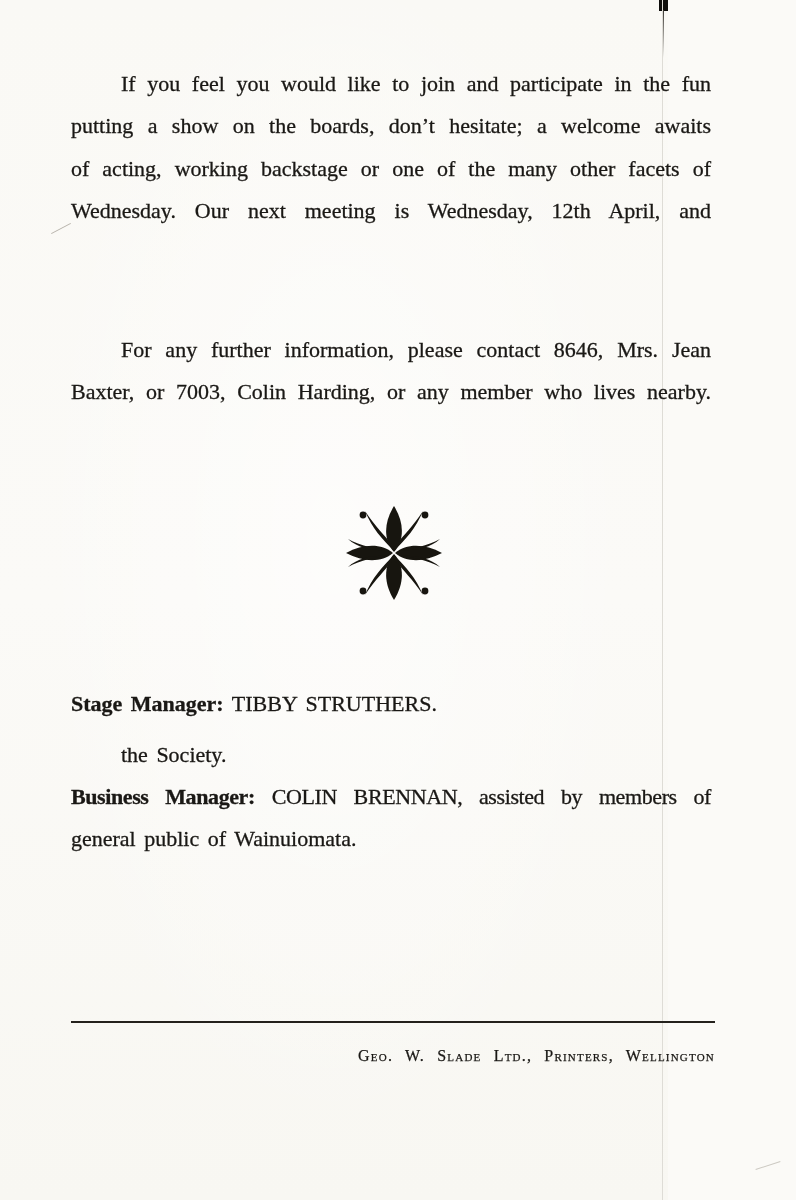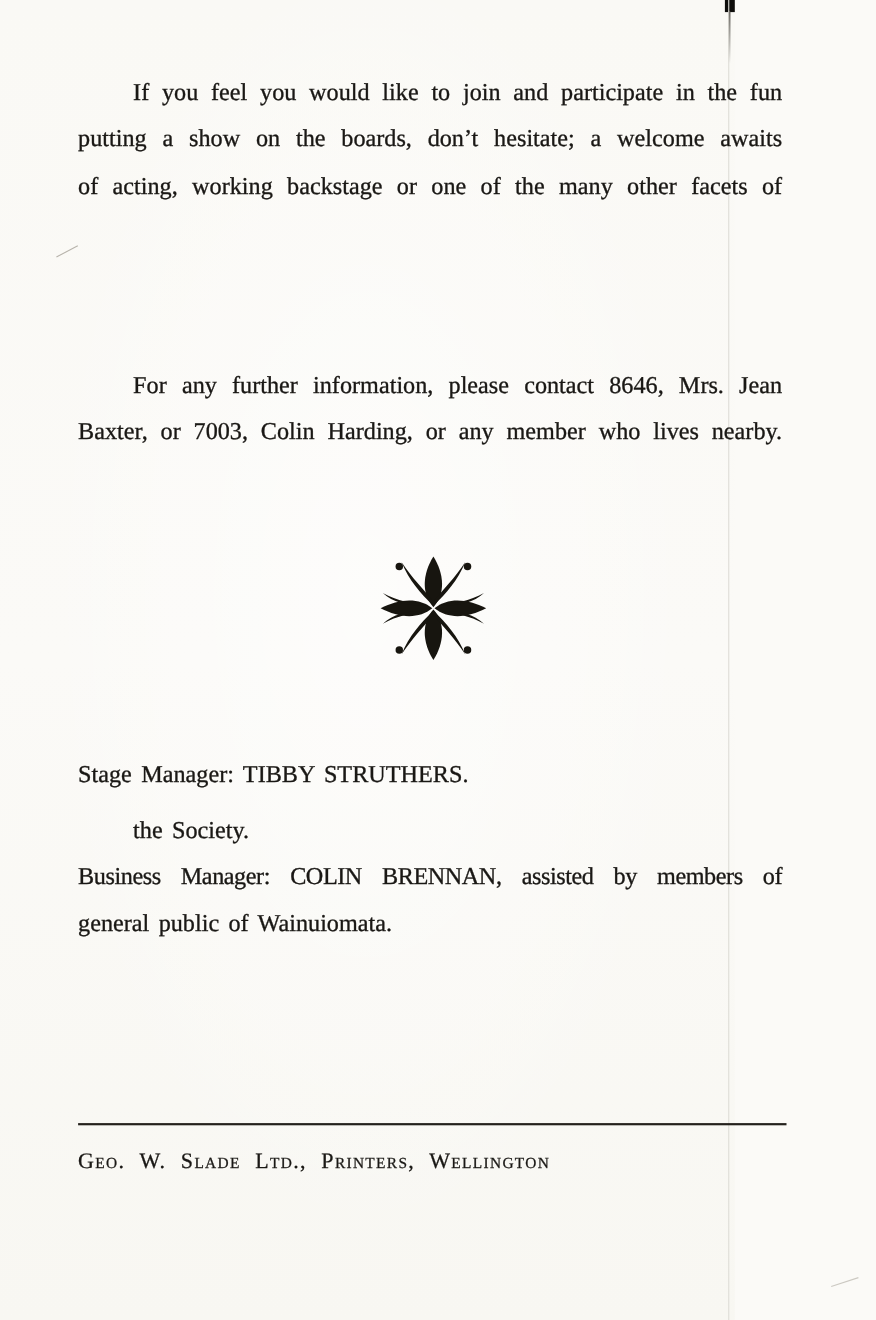--- a/index.html
+++ b/index.html
@@ -33,43 +33,43 @@
     text-align: justify;
     text-align-last: justify;
     white-space: normal;
   }
   .ll {               
     text-align: left;
     word-spacing: 3px;
   }
   .indent { text-indent: 50px; }
   .tight  { letter-spacing: -0.4px; }
-  .bold-label { font-weight: normal; }
+  .bold-label { font-weight: bold; }
   .cont-indent { padding-left: 50px; }
 
   .ornament-wrap {
     position: absolute;
     left: 344px; top: 503px;
     width: 100px; height: 100px;
   }
   .ornament-wrap svg { width: 100%; height: 100%; fill: #17150f; }
 
   .footer-rule {
     position: absolute;
     left: 71px; top: 1021px;
     width: 644px; height: 2px;
     background: #24211c;
   }
   .footer-line {
     position: absolute;
     left: 71px; top: 1042px;
     width: 644px;
-    text-align: left;
+    text-align: right;
     font-variant: small-caps;
-    font-size: 20px;
+    font-size: 16px;
     letter-spacing: 1.2px;
     word-spacing: 7px;
     line-height: 28px;
     -webkit-text-stroke: 0.25px #1a1815;
   }
 
   
   .corner-mark {
     position: absolute; right: 0; top: 0;
     width: 9px; height: 11px; background: #0e0d0b;
@@ -102,20 +102,21 @@
   <div class="corner-mark"></div>
   <div class="edge-line"></div>
   <div class="edge-faint"></div>
   <div class="scratch"></div>
   <div class="scratch2"></div>
 
   <div class="text-block" style="top:63px">
     <div class="line jl indent">If you feel you would like to join and participate in the fun</div>
     <div class="line jl">putting a show on the boards, don’t hesitate; a welcome awaits</div>
     <div class="line jl">of acting, working backstage or one of the many other facets of</div>
+    <div class="line jl">Wednesday.  Our next meeting is Wednesday, 12th April, and</div>
   </div>
 
   <div class="text-block" style="top:329px">
     <div class="line jl indent">For any further information, please contact 8646, Mrs. Jean</div>
     <div class="line jl">Baxter, or 7003, Colin Harding, or any member who lives nearby.</div>
   </div>
 
   <div class="ornament-wrap">
     <svg viewBox="0 0 100 100" xmlns="http://www.w3.org/2000/svg">
 

